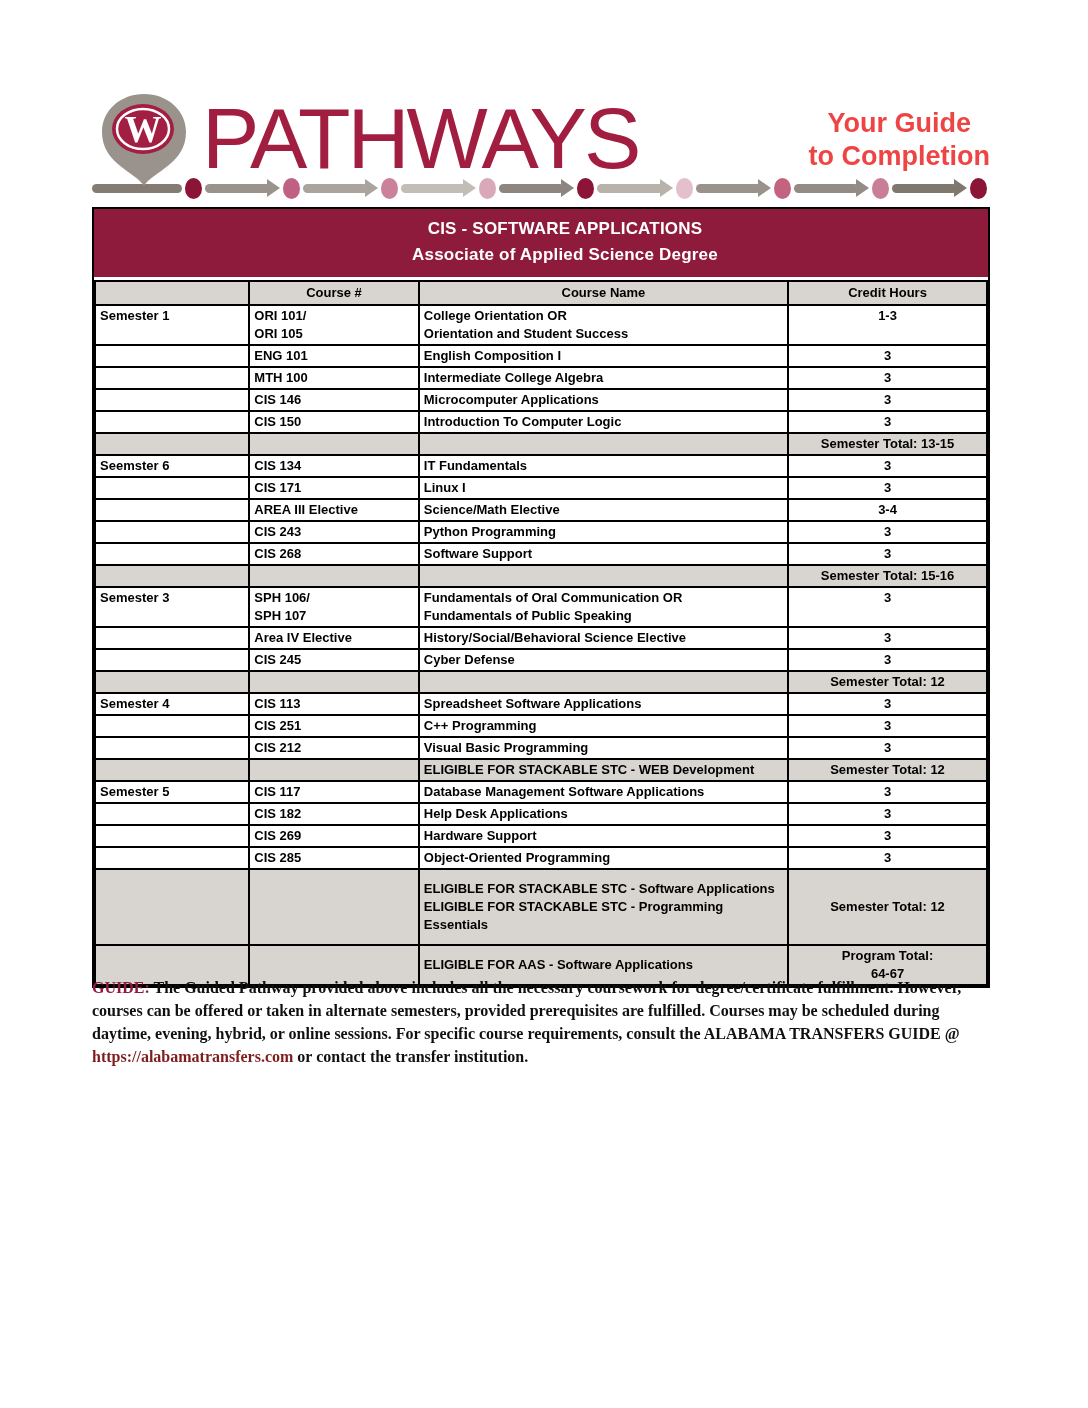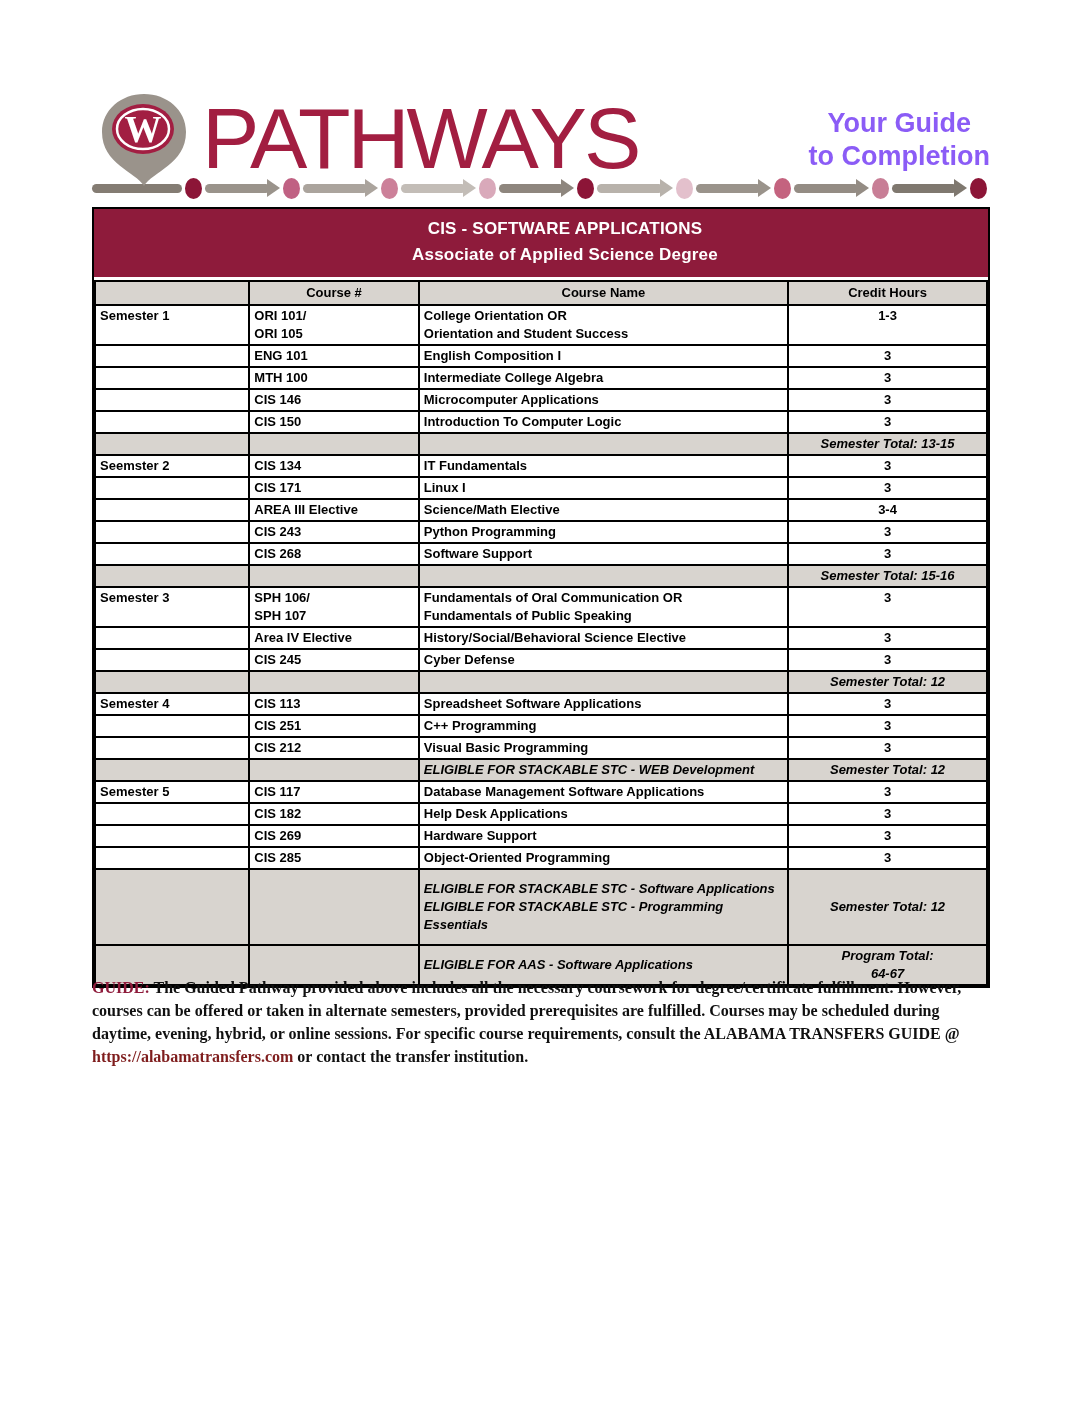--- a/index.html
+++ b/index.html
@@ -5,42 +5,42 @@
   * { margin:0; padding:0; box-sizing:border-box; }
   html,body { background:#ffffff; }
   body { width:1088px; height:1408px; font-family:"Liberation Sans", sans-serif; }
   .page { position:relative; width:1088px; height:1408px; background:#ffffff; overflow:hidden; }
 
   
   .header { position:absolute; left:92px; top:88px; width:898px; }
   .header-row { display:flex; align-items:center; }
   .logo { width:104px; height:100px; flex:0 0 auto; margin-right:6px; position:relative; z-index:2; }
   .brand { font-size:86px; font-weight:normal; color:#A21E41; letter-spacing:-3px; line-height:90px; white-space:nowrap; }
-  .tagline { margin-left:auto; text-align:center; color:#8b5cf6; font-size:27px; line-height:33px; font-weight:600; padding-top:4px; }
+  .tagline { margin-left:auto; text-align:center; color:#ef4444; font-size:27px; line-height:33px; font-weight:600; padding-top:4px; }
 
   .divider { display:flex; align-items:center; height:24px; margin-top:-12px; width:898px; }
   .seg { display:flex; align-items:center; flex:1 1 0; min-width:0; }
   .seg:first-child { flex:1.15 1 0; }
   .bar { height:9px; border-radius:5px; flex:1; min-width:10px; }
   .ahead { width:0; height:0; border-top:9px solid transparent; border-bottom:9px solid transparent; border-left:13px solid #999; margin-left:-3px; flex:0 0 auto; }
   .dot { width:17px; height:21px; border-radius:50%; margin:0 3px; flex:0 0 auto; }
 
   
   .tablewrap { position:absolute; left:92px; top:207px; width:898px; border:2px solid #000; }
   .titleband { background:#8E1B3B; color:#fff; text-align:center; font-weight:bold; padding:7px 0 9px; border-bottom:3px solid #fff; }
   .titleband div { font-size:17px; line-height:26px; letter-spacing:.2px;padding-left:48px; }
 
   table { width:100%; border-collapse:collapse; table-layout:fixed; }
   col.w1 { width:17.3%; } col.w2 { width:19%; } col.w3 { width:41.4%; } col.w4 { width:22.3%; }
   th, td { border:2px solid #000; font-size:13px; font-weight:bold; color:#000;
            vertical-align:top; padding:1px 4px; line-height:18px; overflow:hidden; }
   th { background:#D8D4CF; text-align:center; height:21px; padding:2px 12px; }
   tbody tr { height:20px; }
   td.c-credits { text-align:center; }
-  tr.shaded td { background:#D8D4CF;font-style:italic; }
+  tr.shaded td { background:#D8D4CF; }
   tr.vmid td { vertical-align:middle; }
   tr.tall { height:76px; }
   tr.h40 { height:40px; }
 
   
   .note { position:absolute; left:92px; top:976px; width:884px;
           font-family:"Liberation Serif", serif; font-weight:bold; font-size:16px;
           line-height:23px; color:#101010; }
   .note .label { color:#8E1B3B; }
   .note .link { color:#7f1d1d; text-decoration:none; }
@@ -200,21 +200,21 @@
           <tr class="shaded">
             <td class="c-sem"></td>
             <td class="c-course"></td>
             <td class="c-name"></td>
             <td class="c-credits">
               <div>Semester Total: 13-15</div>
             </td>
           </tr>
           <tr>
             <td class="c-sem">
-              <div>Seemster 2</div>
+              <div>Seemster 6</div>
             </td>
             <td class="c-course">
               <div>CIS 134</div>
             </td>
             <td class="c-name">
               <div>IT Fundamentals</div>
             </td>
             <td class="c-credits">
               <div>3</div>
             </td>

